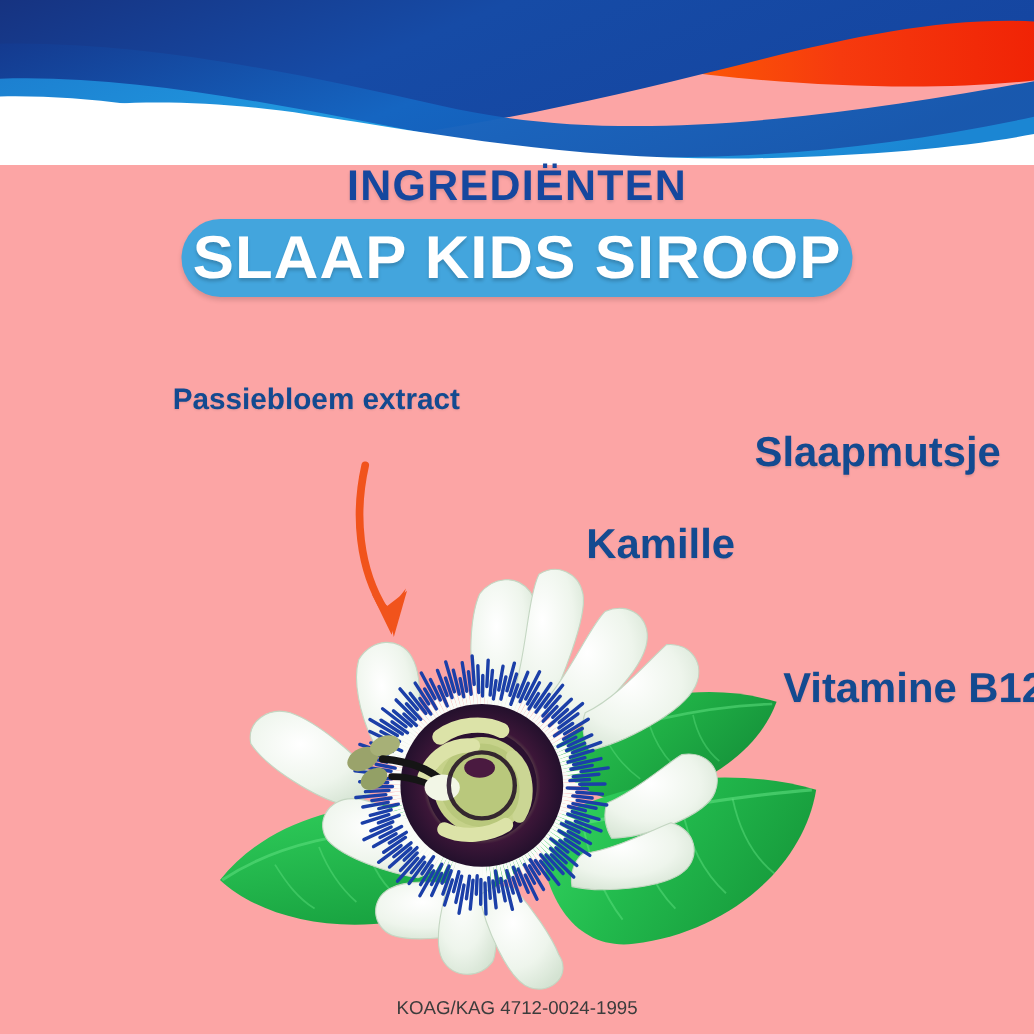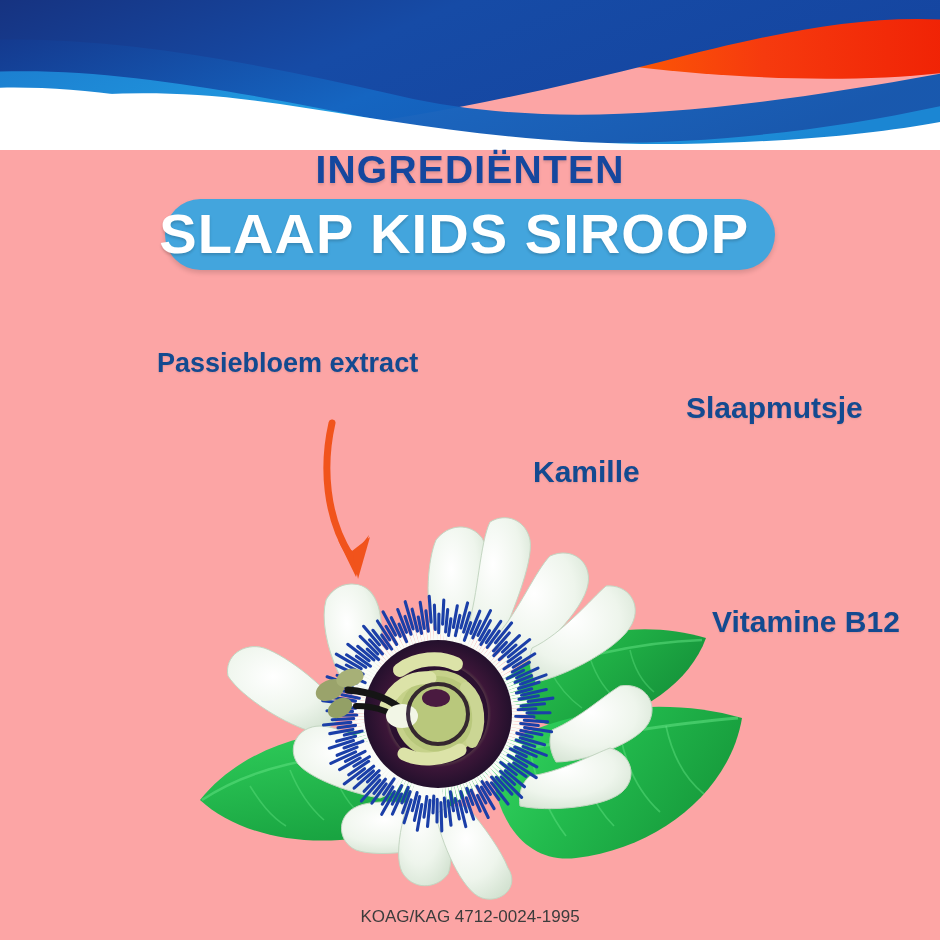--- a/index.html
+++ b/index.html
@@ -48,54 +48,54 @@
     position: absolute;
     left: 165px;
     top: 199px;
     width: 610px;
     height: 71px;
     border-radius: 36px;
     background: #43a5dd;
     box-shadow: 0 3px 5px rgba(0,0,0,0.14);
     display: flex;
     align-items: center;
-    justify-content: flex-start;
+    justify-content: center;
   }
   .pill-label {
     color: #ffffff;
     font-size: 55px;
     font-weight: bold;
     letter-spacing: 1px;
     line-height: 1;
     font-family: "Liberation Sans", sans-serif;
     text-shadow: 0 2px 3px rgba(0,0,0,0.18);
     transform: scaleX(1.02);
   }
 
   
   .ing-label {
     position: absolute;
     font-weight: bold;
     color: #134a90;
     font-family: "Liberation Sans", sans-serif;
     white-space: nowrap;
-    font-size: 30px;
+    font-size: 38px;
     text-shadow: 0 1px 2px rgba(0,0,0,0.10);
   }
   .ing-desc {
     position: absolute;
     color: #4a5560;
     font-size: 21px;
     font-family: "Liberation Sans", sans-serif;
     white-space: nowrap;
   }
   #lbl-passiebloem { left: 157px; top: 348px; font-size: 27px; }
   #desc-passiebloem { left: 56px; top: 386px; }
   #lbl-slaapmutsje { left: 686px; top: 391px; }
-  #lbl-kamille     { left: 533px; top: 455px; }
+  #lbl-kamille     { left: 533px; top: 474px; }
   #lbl-valeriaan   { left: 11px;  top: 521px; }
   #lbl-vitamine    { left: 712px; top: 605px; }
 
   
   .arrow {
     position: absolute;
     left: 300px;
     top: 405px;
     width: 110px;
     height: 195px;

